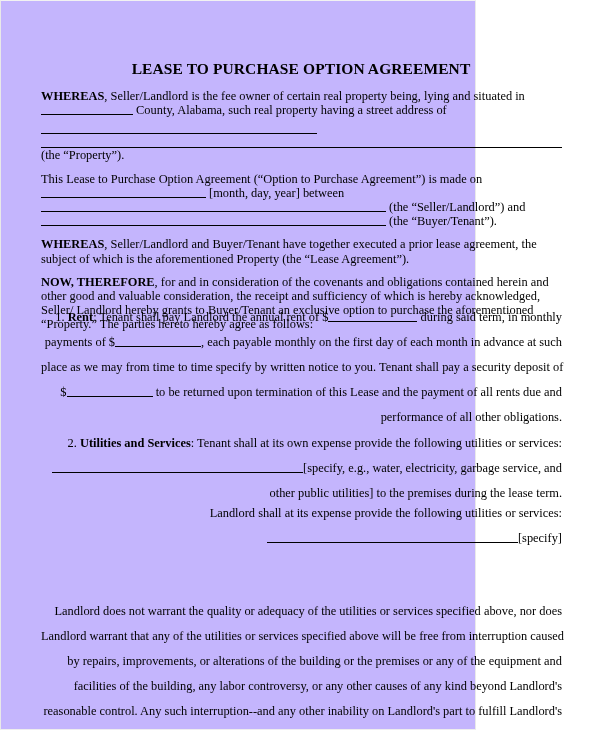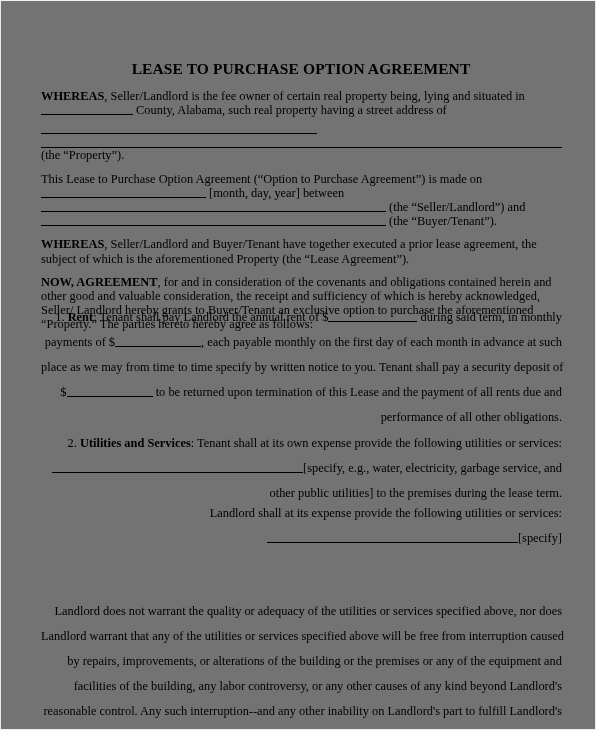--- a/index.html
+++ b/index.html
@@ -12,23 +12,23 @@
     height: 730px;
     overflow: hidden;
     font-family: "Liberation Serif", "DejaVu Serif", serif;
     color: #000000;
   }
 
   
   .page {
     position: relative;
     box-sizing: border-box;
-    width: 596px;
+    width: 476px;
     height: 730px;
-    background: #737373;
+    background: #c4b5fd;
     border-left: 1px solid #e9e9e9;
     border-right: 1px solid #e9e9e9;
     border-top: 1px solid #f2f2f2;
     border-bottom: 1px solid #eeeeee;
     padding: 8px;
   }
   .page-inner {
     position: absolute;
     left: 40px;
     top: 0;
@@ -119,21 +119,21 @@
         <span>(the “Seller/Landlord”) and</span><br>
         <span class="rule" style="width:345px;"></span>
         <span>(the “Buyer/Tenant”).</span>
       </p>
 
       <p>
         <span class="bld">WHEREAS</span><span>, Seller/Landlord and Buyer/Tenant have together executed a prior lease agreement, the subject of which is the aforementioned Property (the “Lease Agreement”).</span>
       </p>
 
       <p>
-        <span class="bld">NOW, AGREEMENT</span><span>, for and in consideration of the covenants and obligations contained herein and other good and valuable consideration, the receipt and sufficiency of which is hereby acknowledged, Seller/ Landlord hereby grants to Buyer/Tenant an exclusive option to purchase the aforementioned “Property.” The parties hereto hereby agree as follows:</span>
+        <span class="bld">NOW, THEREFORE</span><span>, for and in consideration of the covenants and obligations contained herein and other good and valuable consideration, the receipt and sufficiency of which is hereby acknowledged, Seller/ Landlord hereby grants to Buyer/Tenant an exclusive option to purchase the aforementioned “Property.” The parties hereto hereby agree as follows:</span>
       </p>
 
     </div>
 
     <div class="block-loose" style="top:304px;">
       <span class="ln indent-num">
         <span>1.</span>
         <span class="bld">Rent</span><span>: Tenant shall pay Landlord the annual rent of $</span><span class="rule" style="width:89px;"></span>
         <span>during said term, in monthly</span>
       </span>

